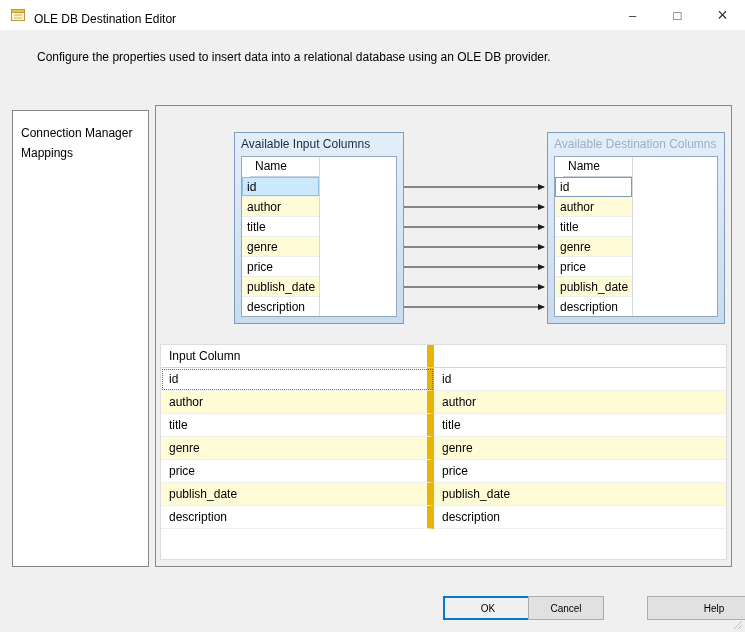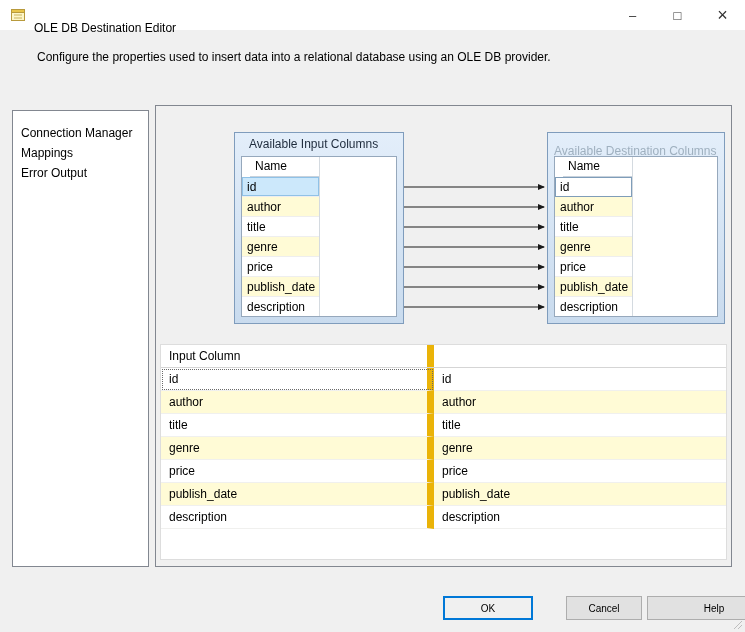--- a/index.html
+++ b/index.html
@@ -3,46 +3,46 @@
 <meta charset="utf-8">
 <style>
   html,body{margin:0;padding:0;}
   body{width:745px;height:632px;overflow:hidden;background:#f0f0f0;
        font-family:"Liberation Sans","DejaVu Sans",sans-serif;font-size:12px;color:#000;}
   .dialog{position:relative;width:745px;height:632px;background:#f0f0f0;}
 
   
   .titlebar{position:absolute;left:0;top:0;width:745px;height:30px;background:#ffffff;}
   .app-icon{position:absolute;left:10px;top:7px;width:16px;height:16px;}
-  .win-title{position:absolute;left:34px;top:13px;line-height:30px;font-size:12px;}
+  .win-title{position:absolute;left:34px;top:4px;line-height:30px;font-size:12px;}
   .win-controls{position:absolute;right:0;top:0;height:30px;display:flex;}
   .win-btn{width:45px;height:30px;display:flex;align-items:center;justify-content:center;
            font-size:13px;color:#333;cursor:default;}
   .win-btn.close{font-size:18px;}
 
   
   .desc{position:absolute;left:14px;top:50px;width:710px;font-size:12px;margin-left:23px;}
 
   
   .sidebar{position:absolute;left:12px;top:110px;width:137px;height:457px;
            background:#ffffff;border:1px solid #828790;box-sizing:border-box;padding:12px 0;}
   .side-item{height:20px;line-height:20px;padding-left:8px;cursor:default;}
 
   
   .main{position:absolute;left:155px;top:105px;width:577px;height:462px;
         background:#f0f0f0;border:1px solid #828790;box-sizing:border-box;}
 
   
   .col-box{position:absolute;top:26px;height:192px;box-sizing:border-box;
            border:1px solid #7f9cbc;background:linear-gradient(#e3eefa,#c9dbee);}
-  .input-box{left:78px;width:170px;padding-left:8px;}
+  .input-box{left:78px;width:170px;}
   .dest-box{left:391px;width:178px;}
   .box-title{height:22px;line-height:22px;padding-left:6px;font-size:12px;color:#1e2b3c;
              white-space:nowrap;overflow:hidden;}
-  .dest-box .box-title{color:#9fb0bf;margin-top:7px;}
+  .dest-box .box-title{color:#9fb0bf;}
   .box-list{position:absolute;left:6px;right:6px;top:23px;bottom:6px;background:#ffffff;
             border:1px solid #96a8bc;overflow:hidden;}
   .name-col{width:78px;height:100%;border-right:1px solid #d4dae0;box-sizing:border-box;}
   .name-header{height:20px;line-height:19px;padding-left:5px;border-bottom:1px solid #c8d2dc;
                box-sizing:border-box;background:#ffffff;margin-left:8px;}
   .box-row{height:20px;line-height:20px;padding-left:5px;border-bottom:1px solid #eeeeee;
            box-sizing:border-box;background:#ffffff;cursor:default;}
   .box-row.alt{background:#fffbd6;}
   .box-row.selected{background:#cce8fb;box-shadow:inset 0 0 0 1px #90c2e7;}
   .box-row.focused{outline:1px solid #7f9db9;outline-offset:-1px;}
@@ -60,21 +60,21 @@
   .gleft{width:273px;border-right:7px solid #eab308;}
   .gright{flex:1;}
   .grid-row .gcell{line-height:23px;border-bottom:1px solid #f0f0ee;}
   .focus-cell{outline:1px dotted #6a6a6a;outline-offset:-2px;}
 
   
   .btn{position:absolute;top:596px;height:24px;background:#e1e1e1;border:1px solid #adadad;
        font-family:"Liberation Sans","DejaVu Sans",sans-serif;font-size:10px;cursor:default;}
   .btn.default{border:1px solid #0078d7;box-shadow:inset 0 0 0 1px #0078d7;background:#e5f1fb00;}
   .btn-ok{left:443px;width:90px;background:#e1e1e1;}
-  .btn-cancel{left:566px;width:76px;}
+  .btn-cancel{left:528px;width:76px;}
   .btn-help{left:647px;width:104px;padding-left:36px;}
 
   .resize-grip{position:absolute;right:2px;bottom:2px;width:12px;height:12px;}
 </style>
 </head>
 <body>
 
 <div class="dialog">
 
   <div class="titlebar">
@@ -92,21 +92,20 @@
       <div class="win-btn">□</div>
       <div class="win-btn close">×</div>
     </div>
   </div>
 
   <div class="desc">Configure the properties used to insert data into a relational database using an OLE DB provider.</div>
 
   <div class="sidebar">
     <div class="side-item">Connection Manager</div>
     <div class="side-item">Mappings</div>
-    <div class="side-item">Error Output</div>
   </div>
 
   <div class="main">
 
     <div class="col-box input-box">
       <div class="box-title">Available Input Columns</div>
       <div class="box-list">
         <div class="name-col">
           <div class="name-header">Name</div>
           <div class="box-row selected">id</div>

